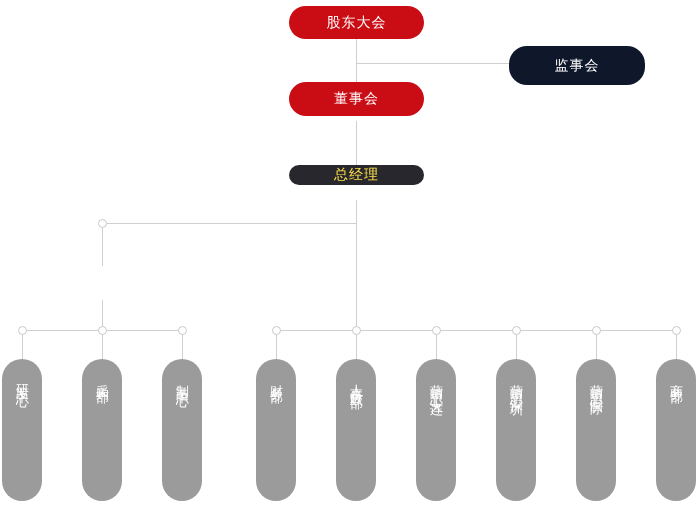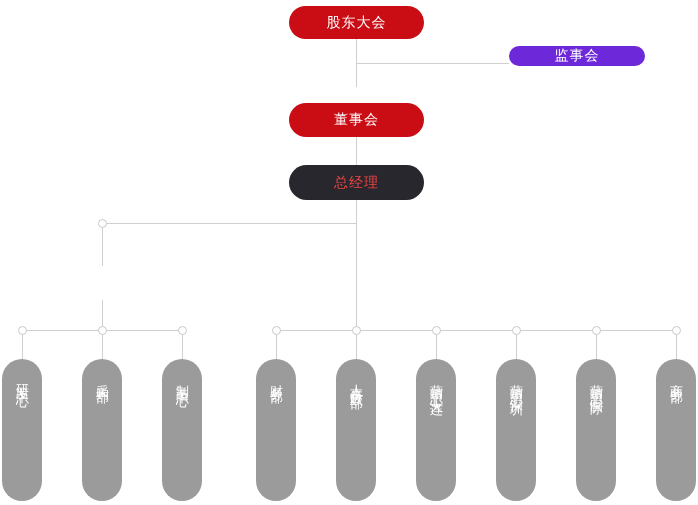--- a/index.html
+++ b/index.html
@@ -79,23 +79,23 @@
     <div class="dot" style="left: 18px; top: 326px; background: rgb(255, 255, 255); border-color: rgb(201, 201, 201);"></div>
     <div class="dot" style="left: 98px; top: 326px; background: rgb(255, 255, 255); border-color: rgb(201, 201, 201);"></div>
     <div class="dot" style="left: 178px; top: 326px; background: rgb(255, 255, 255); border-color: rgb(201, 201, 201);"></div>
     <div class="dot" style="left: 272px; top: 326px; background: rgb(255, 255, 255); border-color: rgb(201, 201, 201);"></div>
     <div class="dot" style="left: 352px; top: 326px; background: rgb(255, 255, 255); border-color: rgb(201, 201, 201);"></div>
     <div class="dot" style="left: 432px; top: 326px; background: rgb(255, 255, 255); border-color: rgb(201, 201, 201);"></div>
     <div class="dot" style="left: 512px; top: 326px; background: rgb(255, 255, 255); border-color: rgb(201, 201, 201);"></div>
     <div class="dot" style="left: 592px; top: 326px; background: rgb(255, 255, 255); border-color: rgb(201, 201, 201);"></div>
     <div class="dot" style="left: 672px; top: 326px; background: rgb(255, 255, 255); border-color: rgb(201, 201, 201);"></div>
     <div class="node horizontal" style="left: 289px; top: 6px; width: 135px; height: 33px; background: rgb(202, 13, 21); color: rgb(255, 255, 255);">股东大会</div>
-    <div class="node horizontal" style="left: 509px; top: 46px; width: 136px; height: 20px; background: #6d28d9; color: rgb(255, 255, 255);">监事会</div>
-    <div class="node horizontal" style="left: 289px; top: 103px; width: 135px; height: 34px; background: rgb(202, 13, 21); color: rgb(255, 255, 255); text-align: right;">董事会</div>
-    <div class="node horizontal" style="left: 289px; top: 165px; width: 135px; height: 35px; background: rgb(39, 39, 45); color: #ef4444;">总经理</div>
+    <div class="node horizontal" style="left: 509px; top: 46px; width: 136px; height: 39px; background: #0f172a; color: rgb(255, 255, 255);">监事会</div>
+    <div class="node horizontal" style="left: 289px; top: 82px; width: 135px; height: 34px; background: rgb(202, 13, 21); color: rgb(255, 255, 255); text-align: right;">董事会</div>
+    <div class="node horizontal" style="left: 289px; top: 165px; width: 135px; height: 20px; background: rgb(39, 39, 45); color: #fde047;">总经理</div>
     <div class="node vertical" style="left: 2px; top: 359px; width: 40px; height: 142px; background: rgb(155, 155, 155); color: rgb(255, 255, 255);">研发中心</div>
     <div class="node vertical" style="left: 82px; top: 359px; width: 40px; height: 142px; background: rgb(155, 155, 155); color: rgb(255, 255, 255);">采购部</div>
     <div class="node vertical" style="left: 162px; top: 359px; width: 40px; height: 142px; background: rgb(155, 155, 155); color: rgb(255, 255, 255);">制造中心</div>
     <div class="node vertical" style="left: 256px; top: 359px; width: 40px; height: 142px; background: rgb(155, 155, 155); color: rgb(255, 255, 255);">财务部</div>
     <div class="node vertical" style="left: 336px; top: 359px; width: 40px; height: 142px; background: rgb(155, 155, 155); color: rgb(255, 255, 255);">人事行政部</div>
     <div class="node vertical" style="left: 416px; top: 359px; width: 40px; height: 142px; background: rgb(155, 155, 155); color: rgb(255, 255, 255);">营销中心（大连）</div>
     <div class="node vertical" style="left: 496px; top: 359px; width: 40px; height: 142px; background: rgb(155, 155, 155); color: rgb(255, 255, 255);">营销中心（深圳）</div>
     <div class="node vertical" style="left: 576px; top: 359px; width: 40px; height: 142px; background: rgb(155, 155, 155); color: rgb(255, 255, 255);">营销中心（国际）</div>
     <div class="node vertical" style="left: 656px; top: 359px; width: 40px; height: 142px; background: rgb(155, 155, 155); color: rgb(255, 255, 255);">商务部</div>
   </div>

